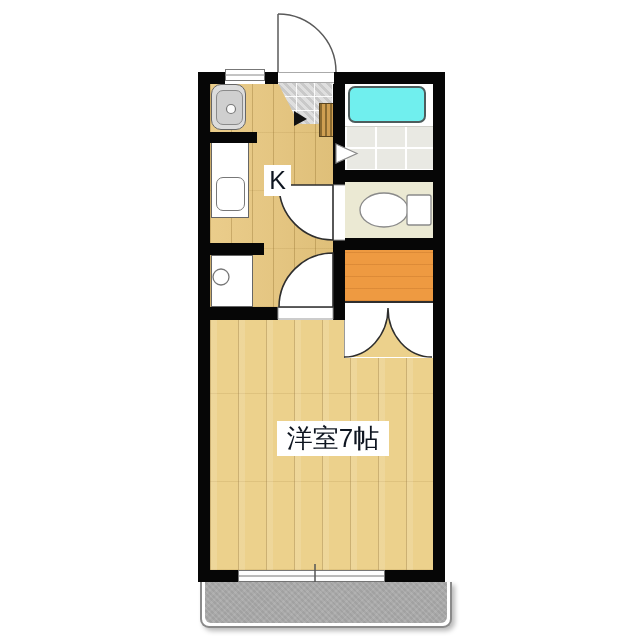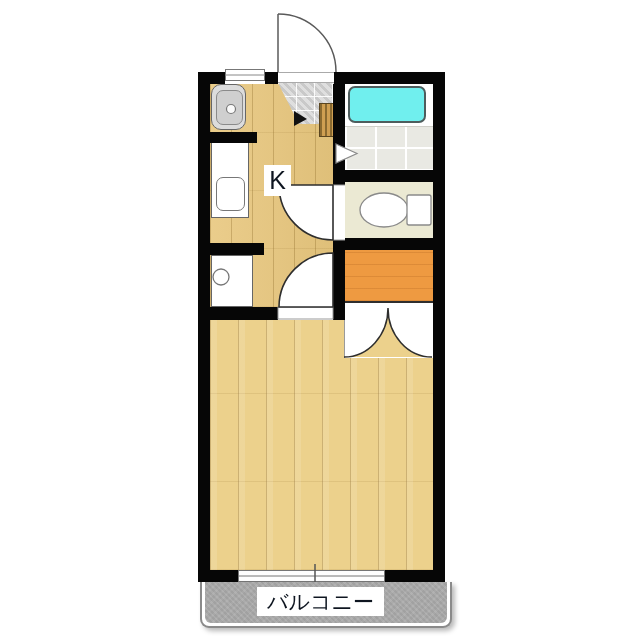--- a/index.html
+++ b/index.html
@@ -173,15 +173,15 @@
 
     <circle cx="231" cy="109" r="4.5" fill="#fafafa" stroke="#777" stroke-width="1.2"></circle>
     <circle cx="221" cy="277" r="8" fill="#ffffff" stroke="#777" stroke-width="1.3"></circle>
 
     <line x1="225" y1="75" x2="265" y2="75" stroke="#888" stroke-width="1"></line>
     <line x1="238" y1="576" x2="385" y2="576" stroke="#777" stroke-width="1"></line>
     <line x1="315" y1="564" x2="315" y2="582" stroke="#555" stroke-width="1.5"></line>
   </svg>
 
   <div class="fp-label" style="left:264px;top:165px;width:27px;height:31px;font-size:25px;line-height:31px;">K</div>
-  <div class="fp-label" style="left:257px;top:587px;width:127px;height:29px;font-size:21px;line-height:29px;">バルコニー</div>
+  <div class="fp-label" style="left:277px;top:421px;width:112px;height:35px;font-size:26px;line-height:35px;">洋室7帖</div>
 
 </div>
 
 </body></html>

